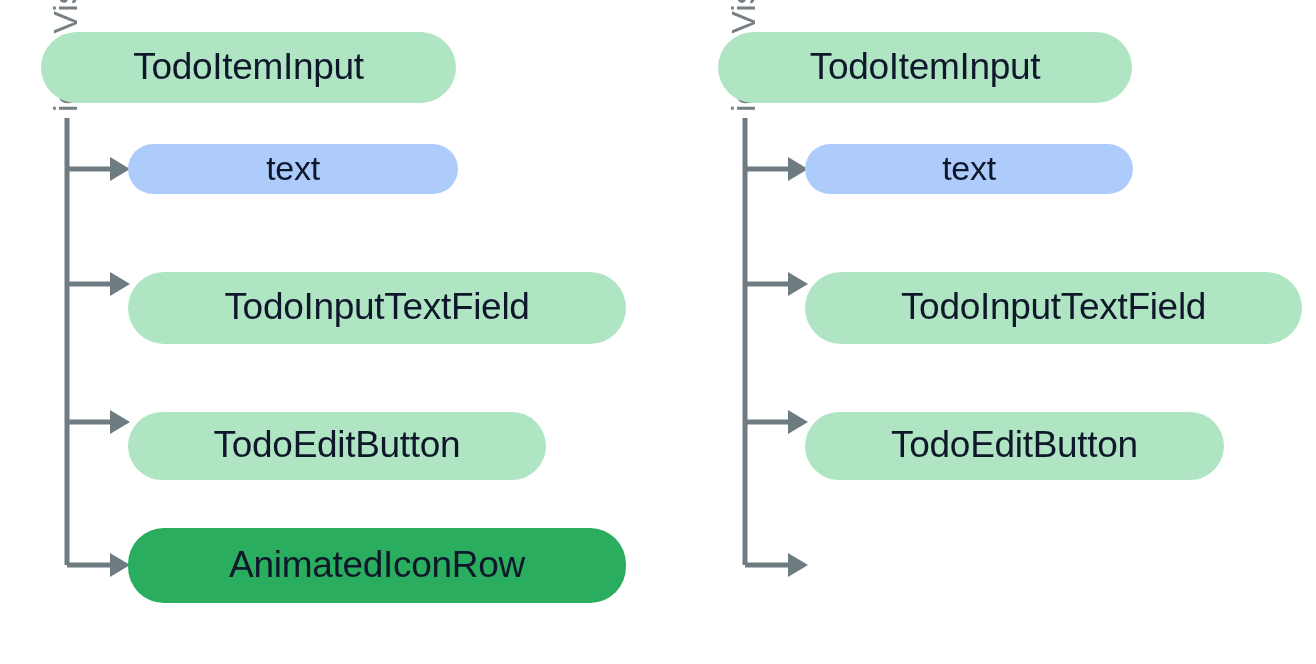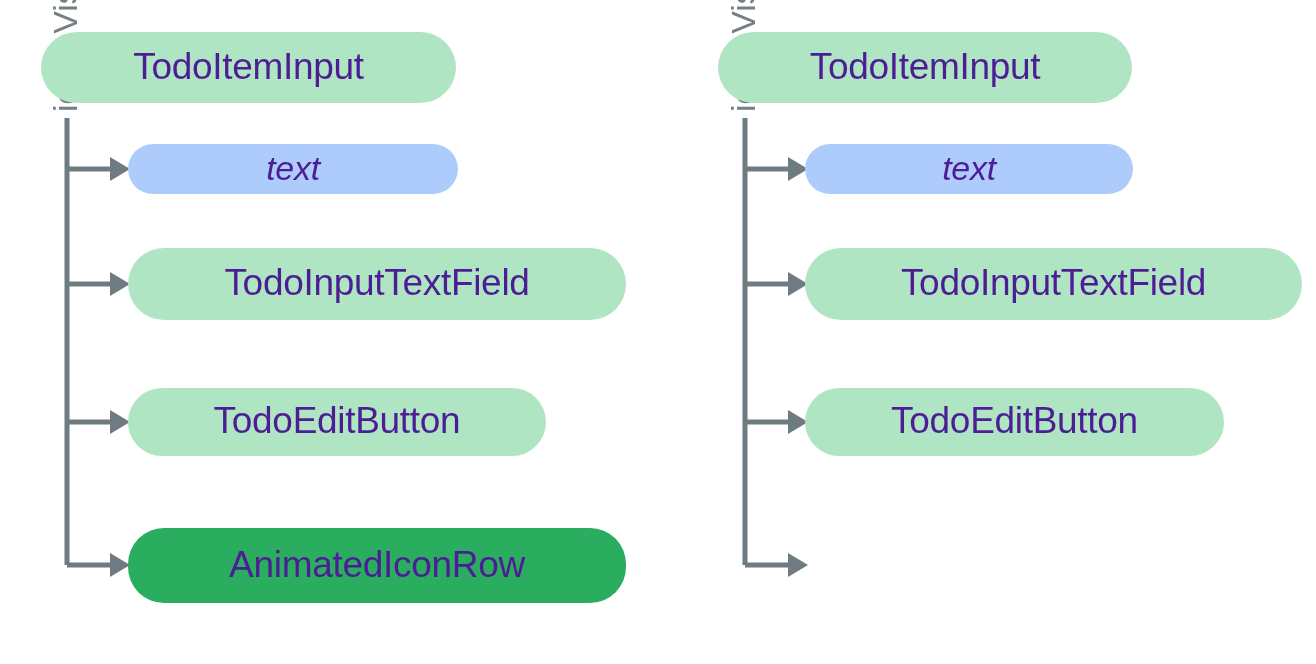--- a/index.html
+++ b/index.html
@@ -55,30 +55,30 @@
     height: 664px;
   }
 
   
   .node {
     position: absolute;
     display: flex;
     align-items: center;
     justify-content: center;
     border-radius: 36px;
-    color: #4c1d95;
+    color: #0f172a;
     font-size: 37px;
     letter-spacing: -0.3px;
     box-sizing: border-box;
     padding-bottom: 3px;
     user-select: none;
   }
   .node.root        { background: #b0e5c3; }
-  .node.param       { background: #aeccfb; font-style: italic; }
-  .node.child-green { background: #b0e5c3; }
+  .node.param       { background: #aeccfb; }
+  .node.child-green { background: #b0e5c3; margin-top: 24px; }
   .node.highlight   { background: #2bad5f; }
 
   .node .node-label {
     display: block;
     line-height: 1;
   }
 
   
   .connector-svg {
     position: absolute;

